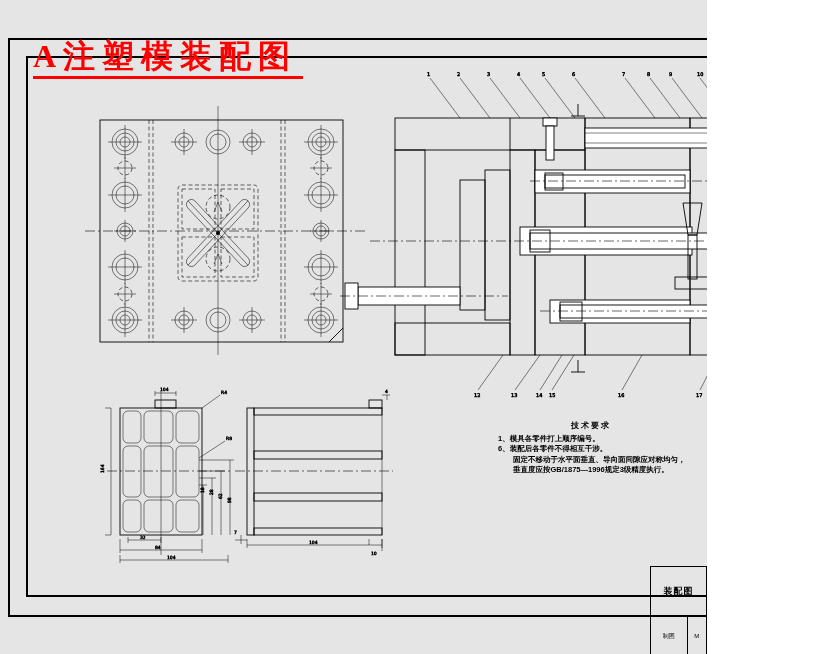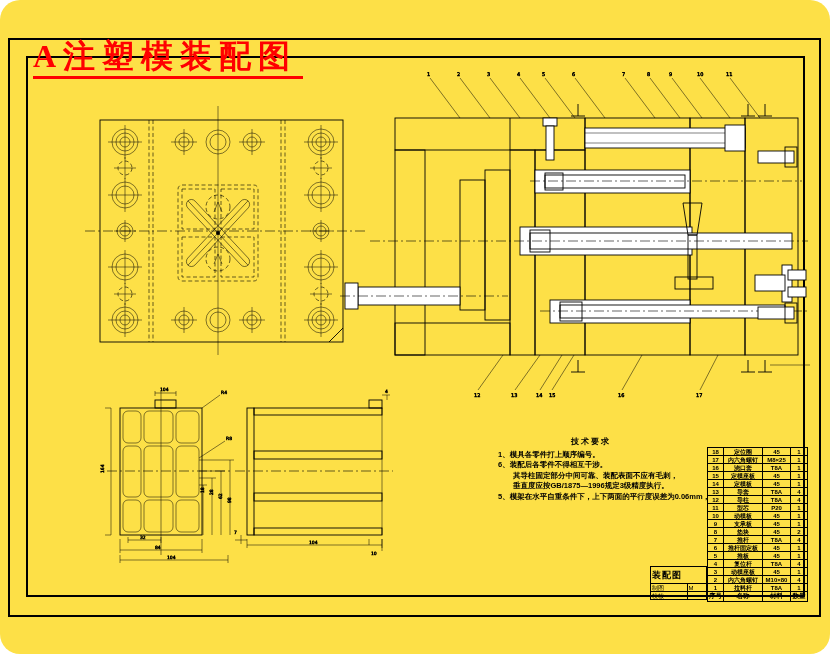--- a/index.html
+++ b/index.html
@@ -1,45 +1,45 @@
 <!DOCTYPE html>
 <html><head>
 <meta charset="utf-8">
 <style>
   html,body{margin:0;padding:0;background:#fff;}
-  #stage{position:relative;width:830px;height:654px;background:#fde047;overflow:hidden;
-         font-family:"Liberation Sans",sans-serif;color:#000;border-radius:20px;}
+  #stage{position:relative;width:707px;height:654px;background:#e5e5e5;overflow:hidden;
+         font-family:"Liberation Sans",sans-serif;color:#000;}
   .frame{position:absolute;border:2px solid #000;box-sizing:border-box;}
   #outer-frame{left:8px;top:38px;width:813px;height:579px;}
   #inner-frame{left:26px;top:56px;width:779px;height:541px;}
   #main-title{position:absolute;left:33px;top:38px;font-family:"Liberation Serif",serif;
       font-weight:bold;font-size:32px;letter-spacing:7px;color:#f00;
       border-bottom:3px solid #f00;padding:0 6px 2px 0;line-height:36px;}
   svg{position:absolute;overflow:visible;}
   #plan-svg{left:85px;top:103px;}
   #section-svg{left:340px;top:55px;}
   #part-svg{left:95px;top:383px;}
   .ln{stroke:#000;stroke-width:0.9;fill:none;}
   .thin{stroke:#000;stroke-width:0.5;fill:none;}
   .cl{stroke:#000;stroke-width:0.6;fill:none;stroke-dasharray:10 3 2 3;}
   .dash{stroke:#000;stroke-width:0.6;fill:none;stroke-dasharray:4 2.5;}
   .wht{fill:#fff;stroke:#000;stroke-width:0.9;}
   .num{font-size:5px;fill:#000;font-family:"DejaVu Sans",sans-serif;}
   .dimtxt{font-size:4.5px;fill:#000;font-family:"DejaVu Sans",sans-serif;}
-  #tech-req{position:absolute;left:498px;top:437px;width:218px;font-size:7.5px;
+  #tech-req{position:absolute;left:498px;top:421px;width:218px;font-size:7.5px;
       line-height:10.5px;font-weight:bold;}
   #tech-req .tr-title{text-align:center;width:130px;margin:0 0 2px 28px;font-size:8px;letter-spacing:2px;}
   #bom{position:absolute;left:707px;top:447px;border-collapse:collapse;table-layout:fixed;}
   #bom td{border:1px solid #000;font-size:6px;line-height:1;height:7px;padding:0 1px;
       text-align:center;overflow:hidden;white-space:nowrap;font-weight:bold;}
   #bom .c1{width:12px;} #bom .c2{width:36px;} #bom .c3{width:25px;} #bom .c4{width:14px;}
   #bom tr.hdr td{height:9px;font-size:6.5px;}
   #title-block{position:absolute;left:650px;top:566px;width:57px;border-collapse:collapse;}
-  #title-block td{border:1px solid #000;font-size:6px;line-height:1;padding:0 1px;
-      text-align:left;overflow:hidden;white-space:nowrap;}
+  #title-block td{border:1px solid #000;font-size:6px;line-height:1;padding:16px 1px;
+      text-align:center;overflow:hidden;white-space:nowrap;}
   #title-block .big{font-size:9px;font-weight:bold;height:16px;letter-spacing:1px;}
   #title-block .sm{height:7px;}
 </style>
 </head>
 <body>
 
 <div id="stage">
 
   <div id="outer-frame" class="frame"></div>
   <div id="inner-frame" class="frame"></div>
@@ -331,23 +331,22 @@
       <text class="dimtxt" x="290" y="10">4</text>
     </g>
   </svg>
 
   <div id="tech-req">
     <div class="tr-title">技术要求</div>
     <div>
 
     <div class="tr-line">1、模具各零件打上顺序编号。</div>
         <div class="tr-line">6、装配后各零件不得相互干涉。</div>
-        <div class="tr-line">　　其导柱固定部分中间可靠、装配表面不应有毛刺，</div>
+        <div class="tr-line">　　固定不移动于水平面垂直、导向面间隙应对称均匀，</div>
         <div class="tr-line">　　垂直度应按GB/1875—1996规定3级精度执行。</div>
-        <div class="tr-line">5、模架在水平自重条件下，上下两面的平行度误差为0.06mm，</div>
       </div>
   </div>
 
   <table id="bom">
     <tbody>
 
         <tr>
           <td class="c1">18</td>
           <td class="c2">定位圈</td>
           <td class="c3">45</td>

